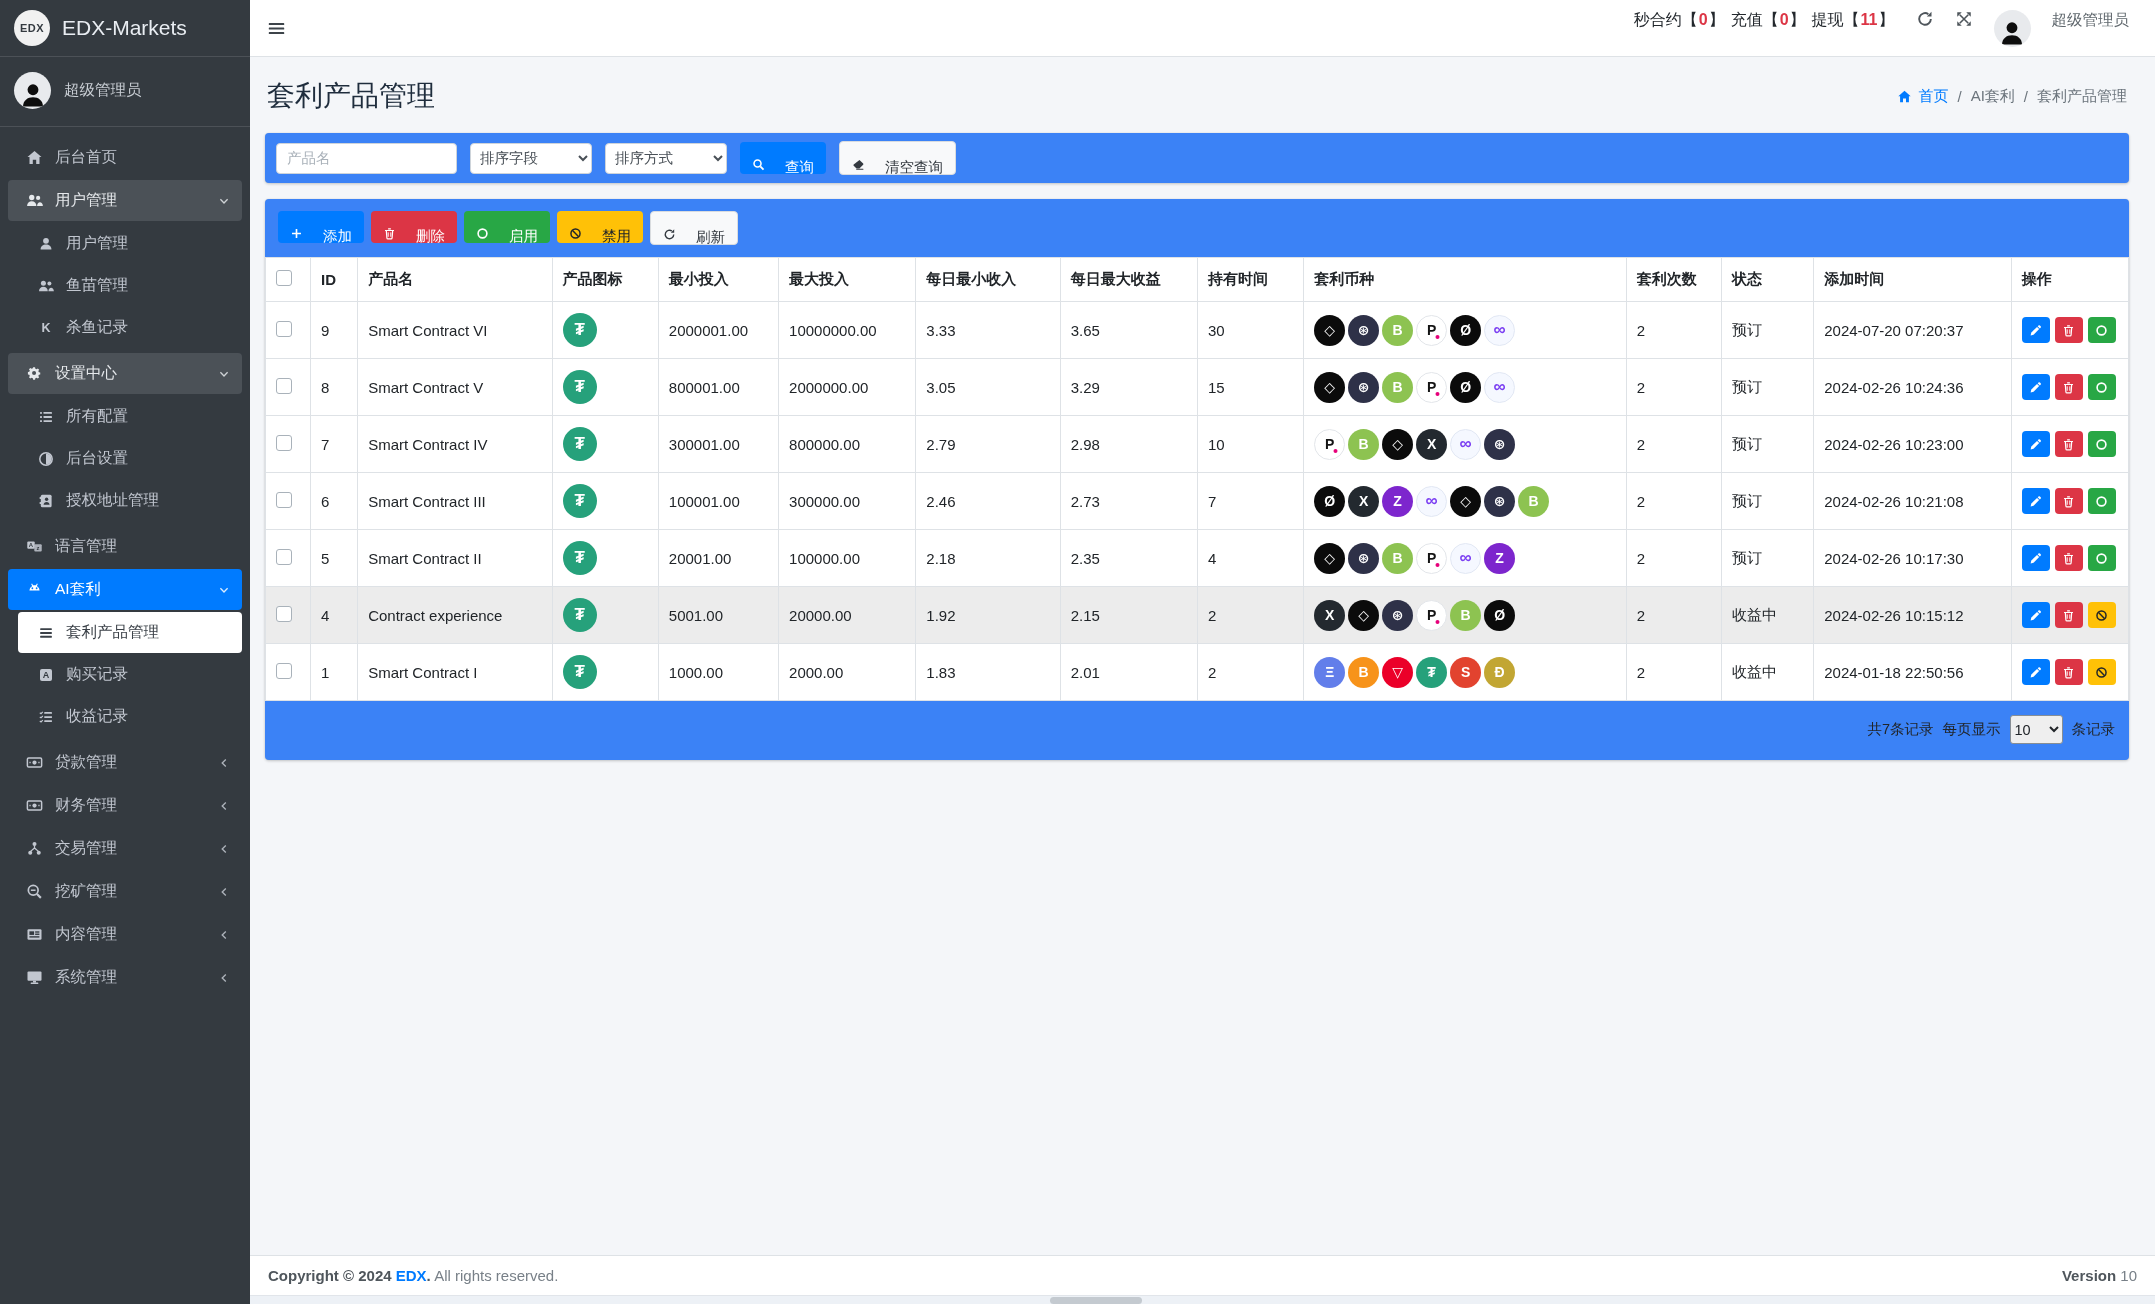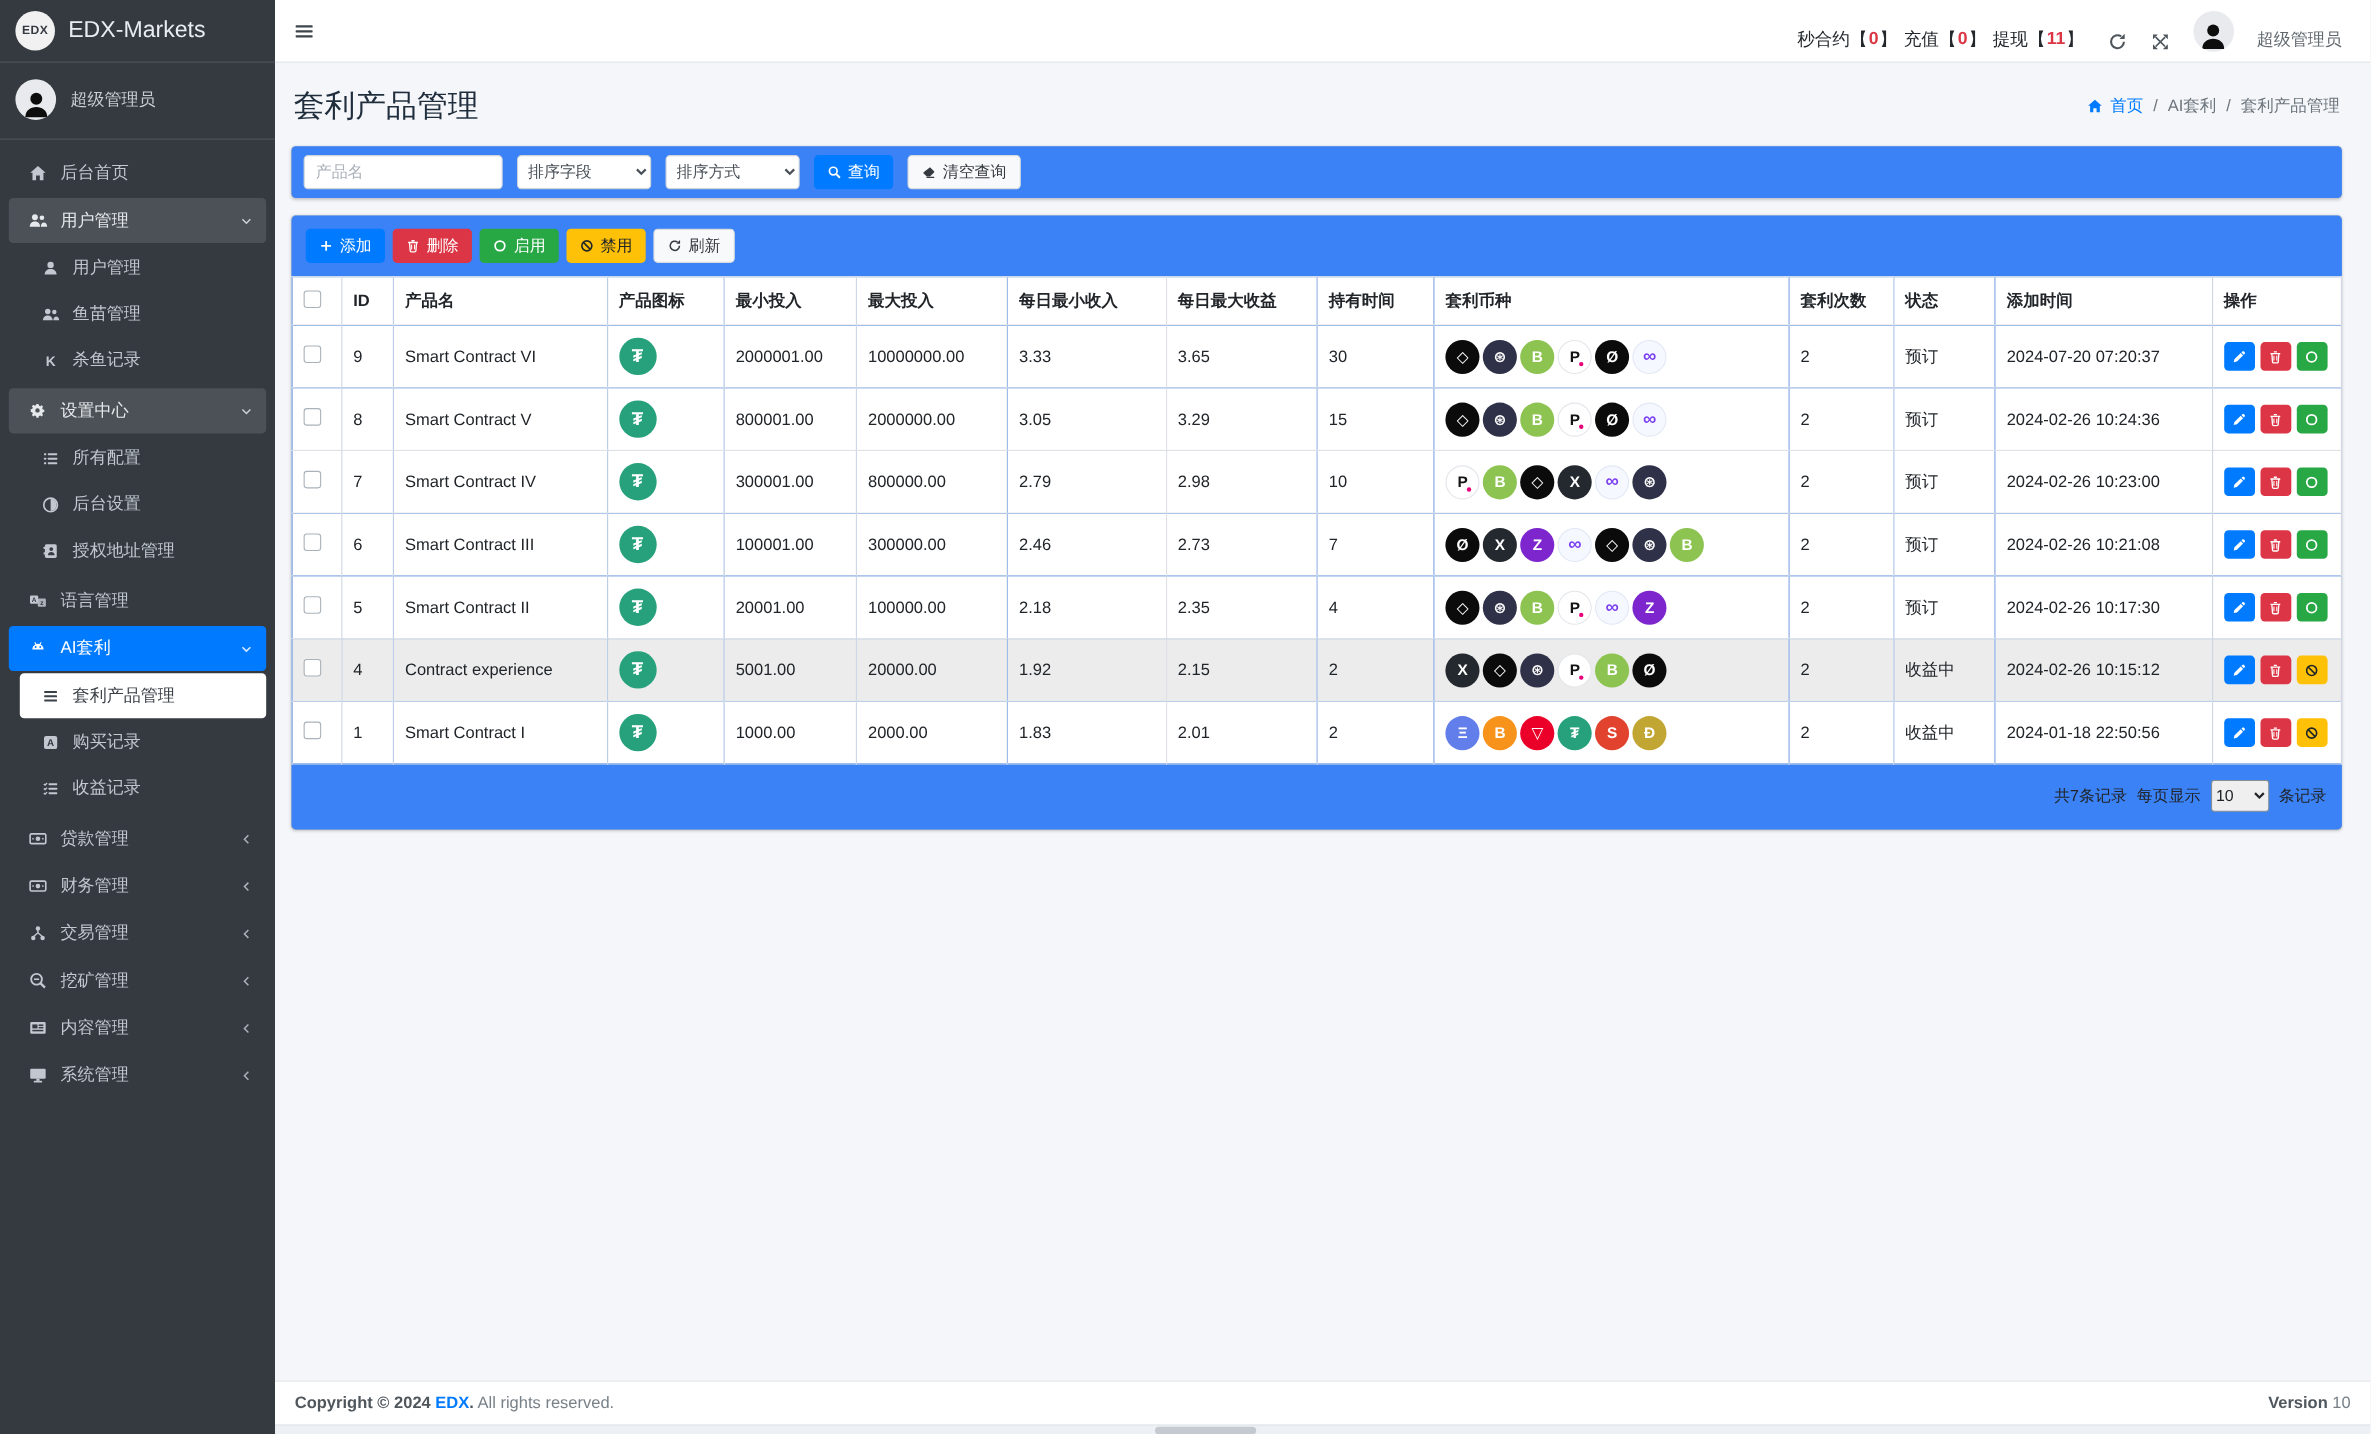--- a/index.html
+++ b/index.html
@@ -25,42 +25,42 @@
   .nav-chevron{width:12px;height:12px;margin-left:auto;opacity:.85}
   .nav-children{padding:2px 0 2px 10px}
   .child-link{display:flex;align-items:center;height:41px;padding:0 10px 0 20px;color:#c2c7d0;font-size:15.5px;border-radius:4px;cursor:pointer;margin-bottom:1px}
   .child-link.active{background:#fff;color:#3a4047}
   .child-link .nav-icon{width:16px;height:16px}
 
   
   .main{margin-left:250px;height:100%;position:relative}
   .topbar{height:57px;background:#fff;border-bottom:1px solid #dee2e6;display:flex;align-items:center;padding:0 26px 0 17px}
   .hamburger{width:19px;height:19px;color:#3d444a;cursor:pointer}
-  .topbar-right{margin-left:auto;display:flex;align-items:flex-end;gap:21px}
+  .topbar-right{margin-left:auto;display:flex;align-items:flex-start;gap:21px}
   .stats{display:flex;align-items:center;font-size:16px;color:#23282d;cursor:pointer}
   .stat{display:inline-flex;align-items:center;margin-left:6px}
   .stat:first-child{margin-left:0}
   .stat-num{color:#dc3545;font-weight:700;padding:0 1px}
   .tb-icon{width:18px;height:18px;color:#4e555b;cursor:pointer}
   .tb-avatar{cursor:pointer}
   .tb-username{font-size:15.5px;color:#60686e}
 
   
   .content{padding:16px 26px 0 15px}
   .content-header{display:flex;align-items:center;justify-content:space-between;margin:4px 2px 18px}
   h1{font-size:28px;font-weight:500;color:#1f2d3d}
   .breadcrumb{display:flex;align-items:center;gap:9px;font-size:15px;color:#6c757d}
   .breadcrumb .bc-link{color:#007bff;text-decoration:none;display:inline-flex;align-items:center;gap:6px;cursor:pointer}
   .bc-home{width:15px;height:15px}
   .card{background:#3b82f6;border-radius:4px;box-shadow:0 0 1px rgba(0,0,0,.125),0 1px 3px rgba(0,0,0,.2)}
   .filter-card{padding:8px 11px;display:flex;align-items:center;gap:13px;margin-bottom:16px}
   .form-input{height:31px;width:181px;border:1px solid #ced4da;border-radius:4px;padding:0 10px;font-size:14.5px;color:#495057;outline:none}
   .form-input::placeholder{color:#a9b1b9}
   .form-select{height:31px;border:1px solid #ced4da;border-radius:4px;font-size:14.5px;color:#495057;padding:0 5px;background:#fff;width:122px}
-  .btn{height:31px;border:none;border-radius:4px;display:inline-flex;align-items:center;gap:6px;padding:0 12px;font-size:14.5px;cursor:pointer;white-space:nowrap}
+  .btn{height:31px;border:none;border-radius:4px;display:inline-flex;gap:20px;padding:16px 12px;font-size:14.5px;cursor:pointer;white-space:nowrap}
   .btn .icon{width:13px;height:13px}
   .btn-primary{background:#007bff;color:#fff}
   .btn-danger{background:#dc3545;color:#fff}
   .btn-success{background:#28a745;color:#fff}
   .btn-warning{background:#ffc107;color:#212529}
   .btn-light{background:#f8f9fa;color:#343a40;border:1px solid #d9dcdf}
 
   
   .table-card{padding-bottom:8px;margin-bottom:16px}
   .toolbar{padding:12px 13px;display:flex;gap:7px}

